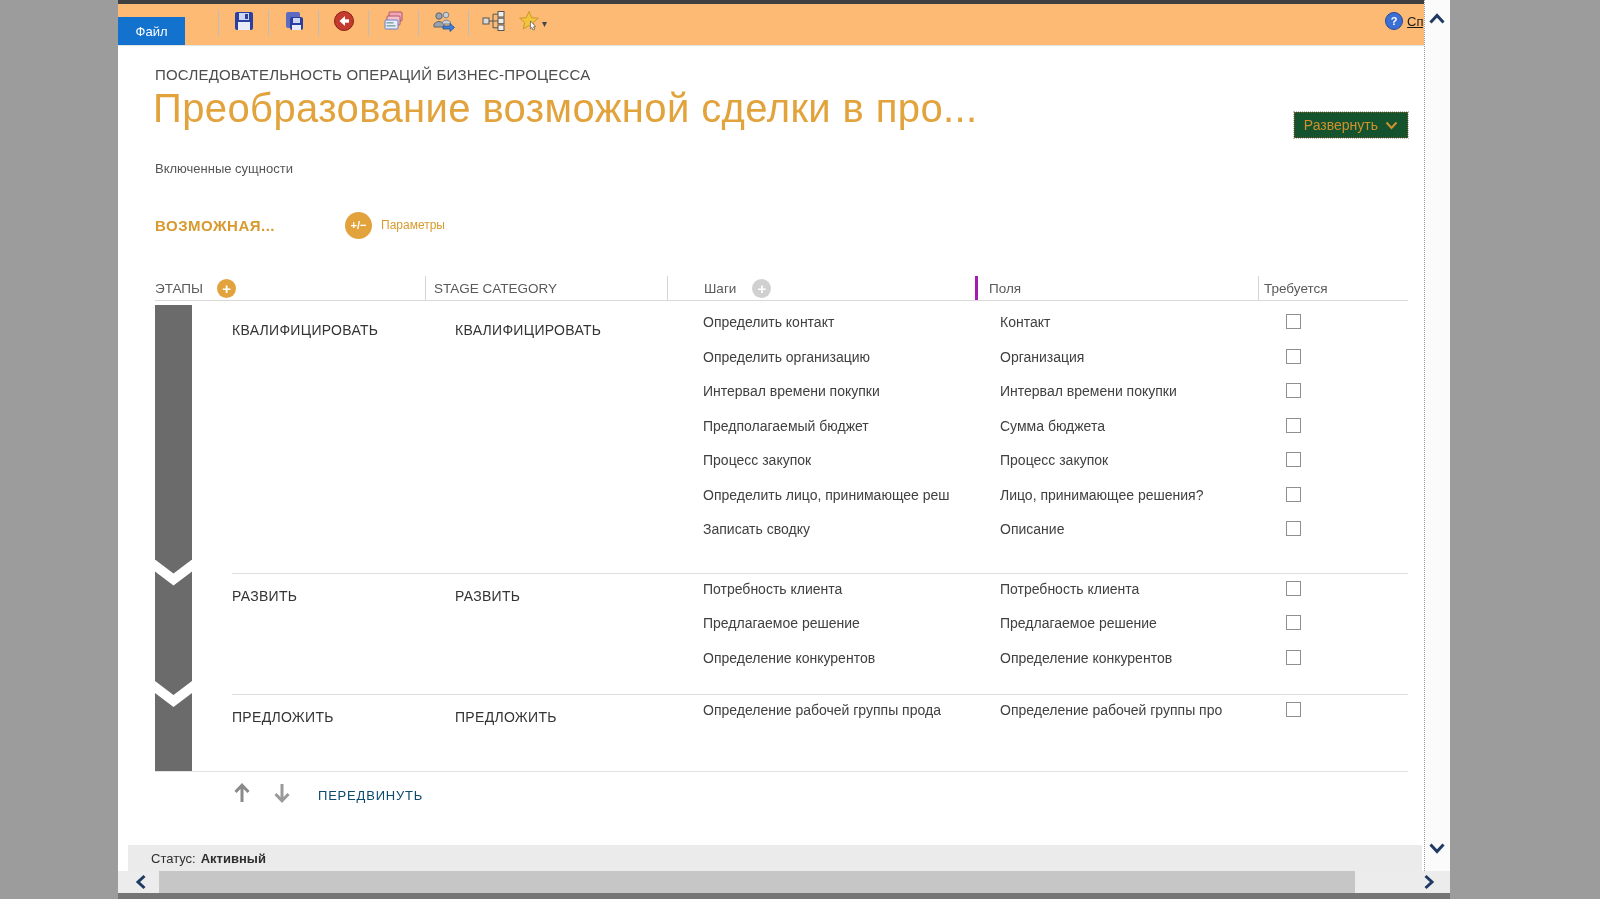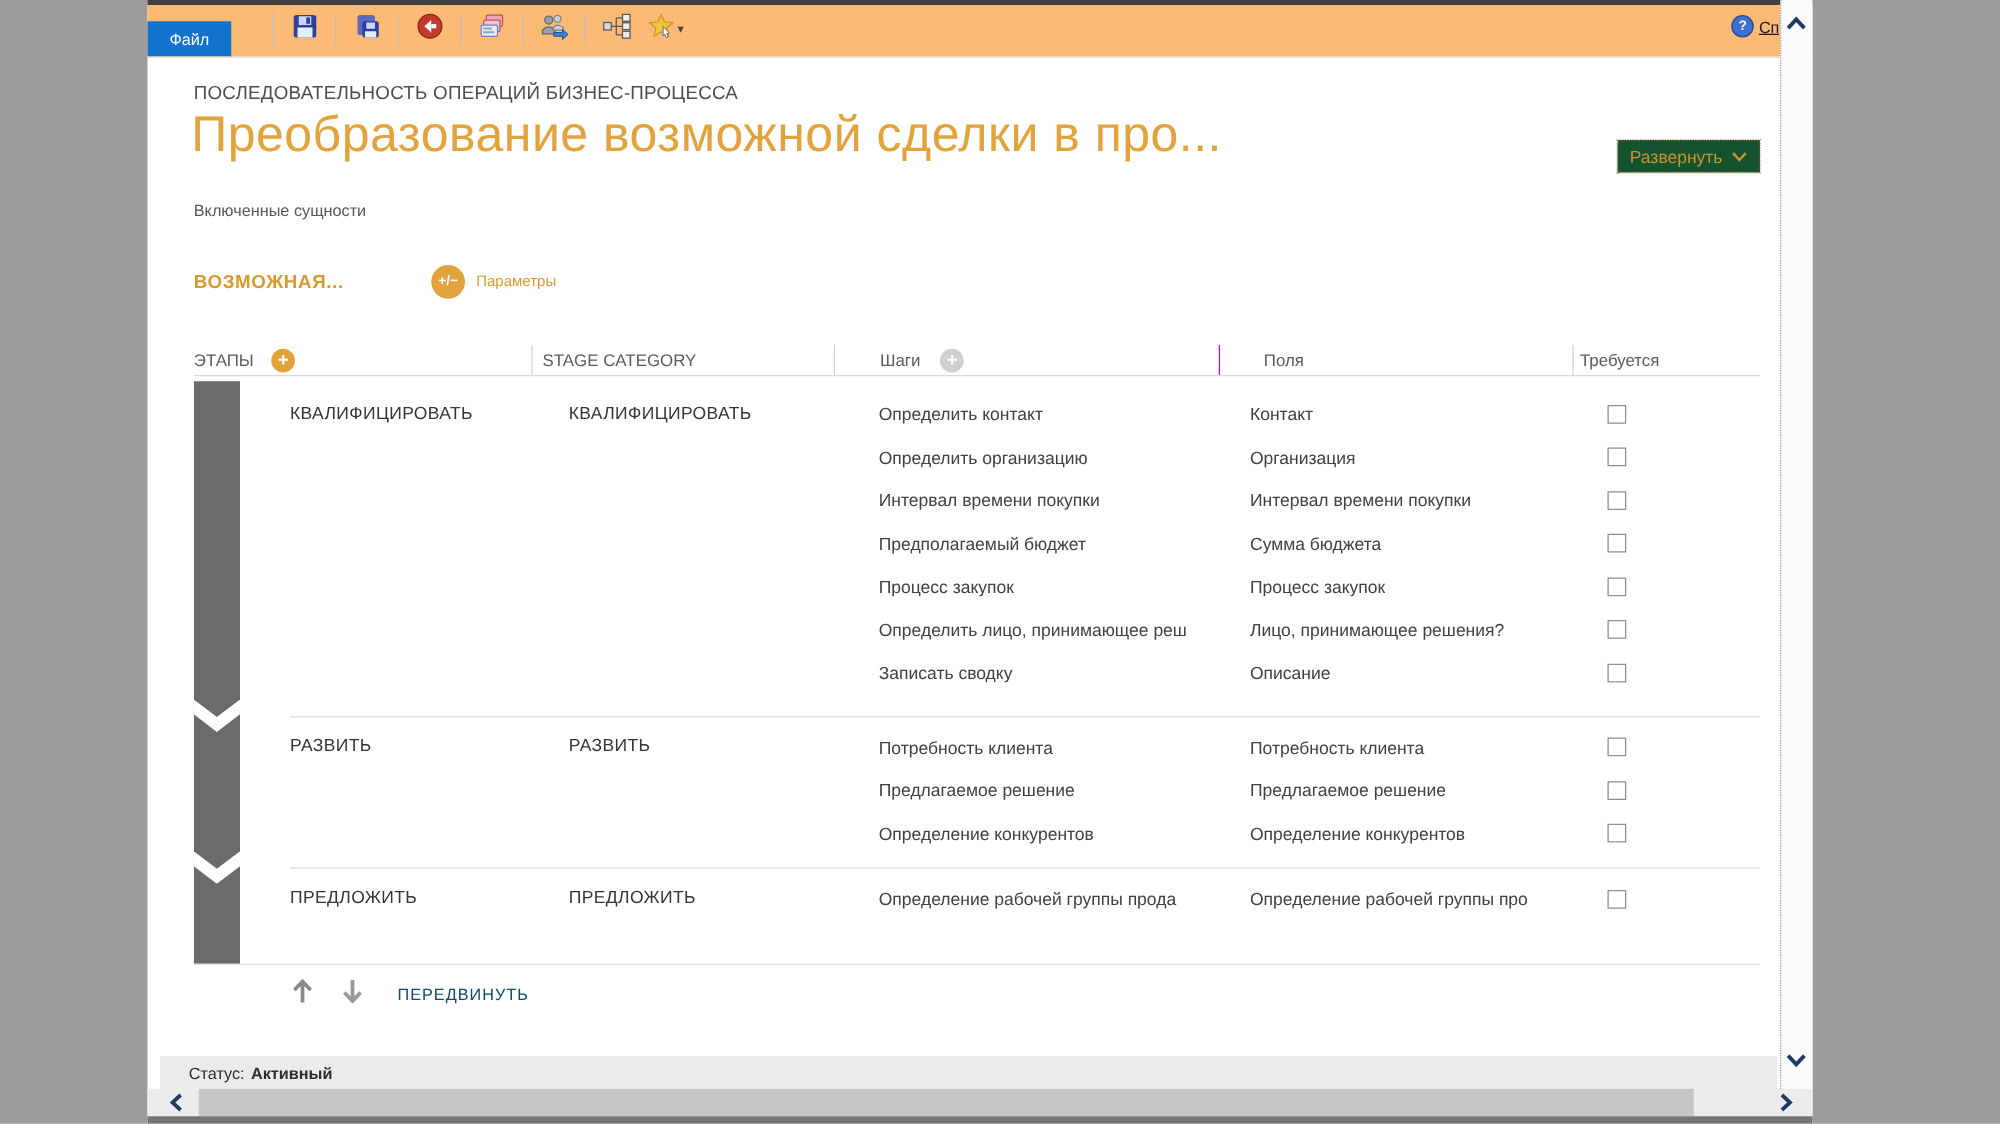--- a/index.html
+++ b/index.html
@@ -29,40 +29,40 @@
   .params-circle{width:27px;height:27px;border-radius:50%;background:#e2a33c;color:#fff;font-size:11px;font-weight:bold;display:flex;align-items:center;justify-content:center;}
   .params-label{margin-left:9px;font-size:12px;color:#d89a2e;}
 
   
   .grid{position:absolute;left:37px;top:276px;width:1253px;}
   .grid-header{display:flex;height:24px;align-items:center;border-bottom:1px solid #d9d9d9;font-size:13.5px;color:#5a5a5a;}
   .gh{display:flex;align-items:center;height:100%;box-sizing:border-box;white-space:nowrap;}
   .gh1{width:270px;}
   .gh2{width:242px;padding-left:8px;border-left:1px solid #d4d4d4;}
   .gh3{width:308px;padding-left:36px;border-left:1px solid #d4d4d4;}
-  .gh4{width:283px;padding-left:35px;border-left:1px solid #a21caf;}
+  .gh4{width:283px;padding-left:11px;border-left:3px solid #a21caf;}
   .gh5{width:150px;padding-left:5px;border-left:1px solid #d4d4d4;}
   .plus-circle{width:19px;height:19px;border-radius:50%;background:#e2a33c;color:#fff;font-size:15px;font-weight:bold;display:flex;align-items:center;justify-content:center;margin-left:14px;line-height:1;}
   .plus-circle.gray{background:#d0d0d0;margin-left:16px;}
 
   .grid-body{position:relative;height:470px;overflow:hidden;border-bottom:1px solid #e2e2e2;}
   .stage-bar{position:absolute;left:0;top:4px;bottom:0;width:37px;background:#6b6b6b;z-index:1;}
   .stage{position:relative;z-index:2;}
   .stage-notch{display:none;position:absolute;left:0;top:-13px;width:37px;height:26px;background:#fff;z-index:3;
     clip-path:polygon(0 0,50% 54%,100% 0,100% 46%,50% 100%,0 46%);}
   .stage.not-first .stage-notch{display:block;}
   .stage-content{margin-left:77px;display:flex;}
   .stage.not-first .stage-content{border-top:1px solid #ddd;}
   .stage-name,.stage-cat{font-size:14px;color:#343434;letter-spacing:.3px;white-space:nowrap;overflow:hidden;}
   .stage-name{width:223px;padding-top:21px;box-sizing:border-box;}
   .stage-cat{width:248px;padding-top:21px;box-sizing:border-box;}
   .stage.not-first .stage-name,.stage.not-first .stage-cat{padding-top:14px;}
   .stage-rows{flex:1;padding-top:13px;padding-bottom:17px;}
   .stage.not-first .stage-rows{padding-top:7px;padding-bottom:10px;}
-  .step-row{display:flex;align-items:center;height:34.5px;font-size:14px;color:#404040;}
+  .step-row{display:flex;align-items:flex-start;height:34.5px;font-size:14px;color:#404040;}
   .cell-step{width:297px;white-space:nowrap;overflow:hidden;}
   .cell-field{width:258px;white-space:nowrap;overflow:hidden;}
   .cell-req{flex:1;}
   .checkbox{width:13px;height:13px;border:1px solid #8f8f8f;background:#fff;margin-left:28px;}
 
   
   .move-row{position:absolute;left:112px;top:782px;display:flex;align-items:center;gap:16px;}
   .move-label{font-size:13px;color:#0c4a6e;letter-spacing:.8px;margin-left:8px;}
   .arrow-btn{width:24px;height:26px;display:flex;align-items:center;justify-content:center;cursor:pointer;}
 

